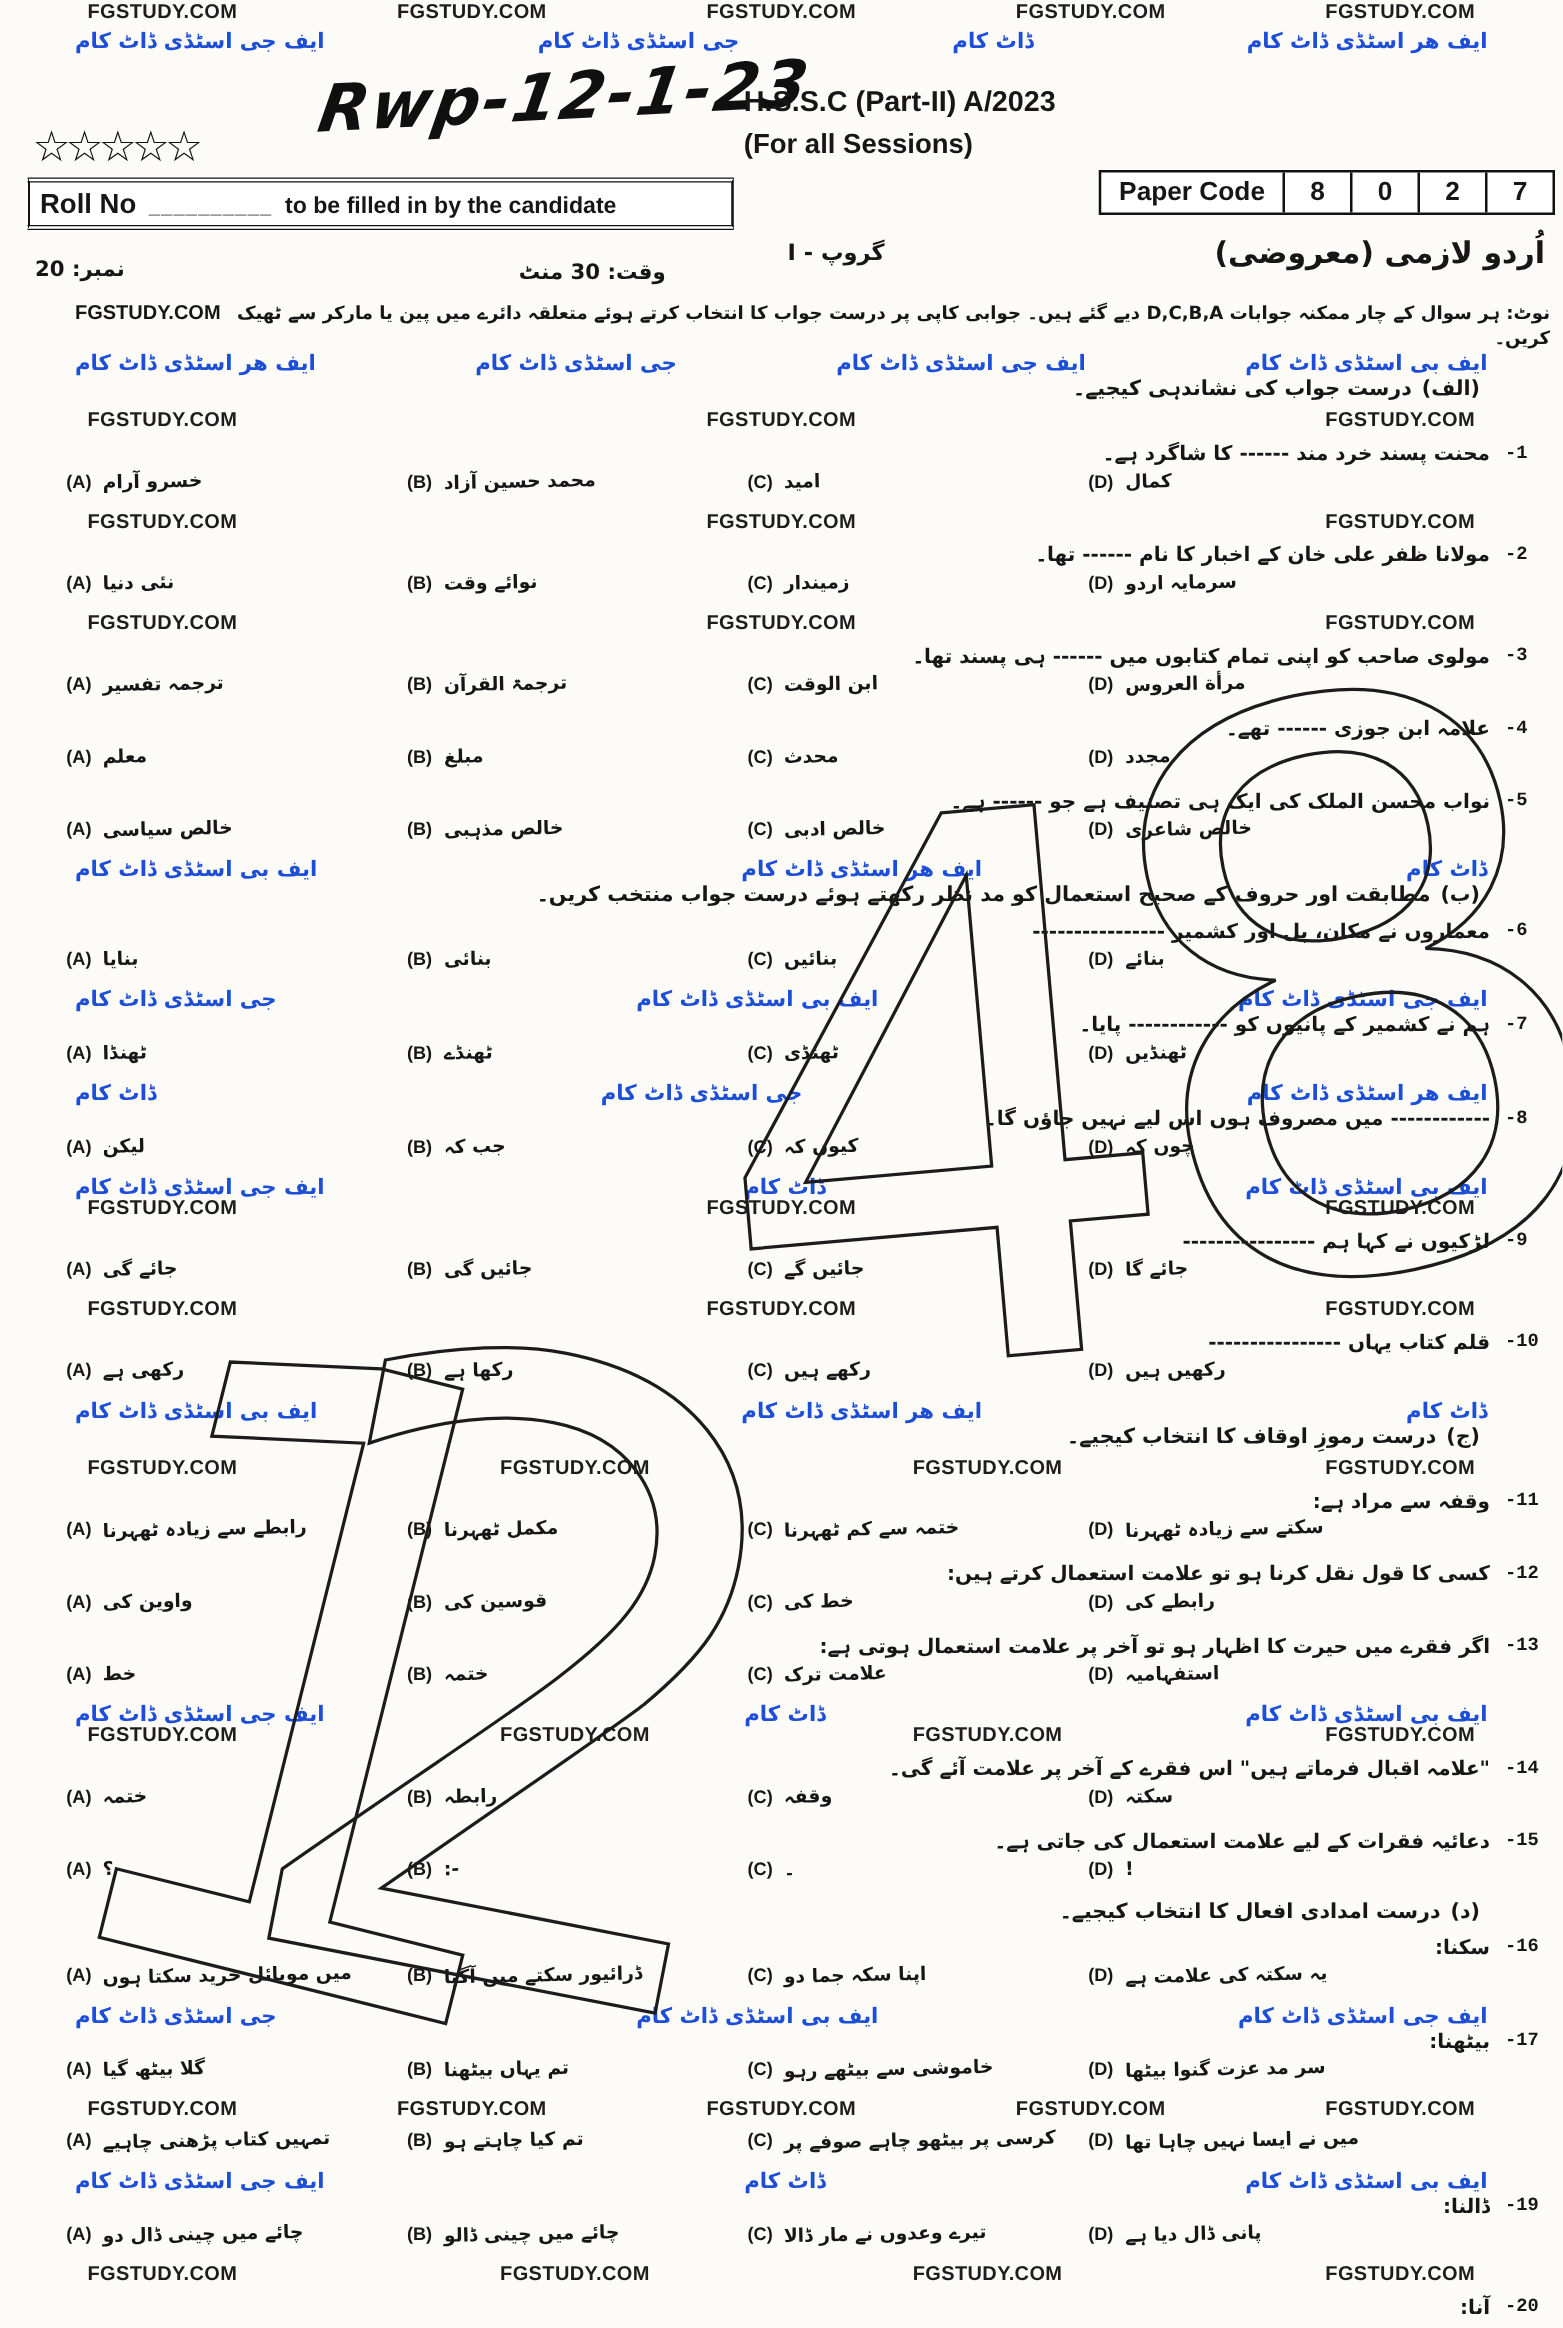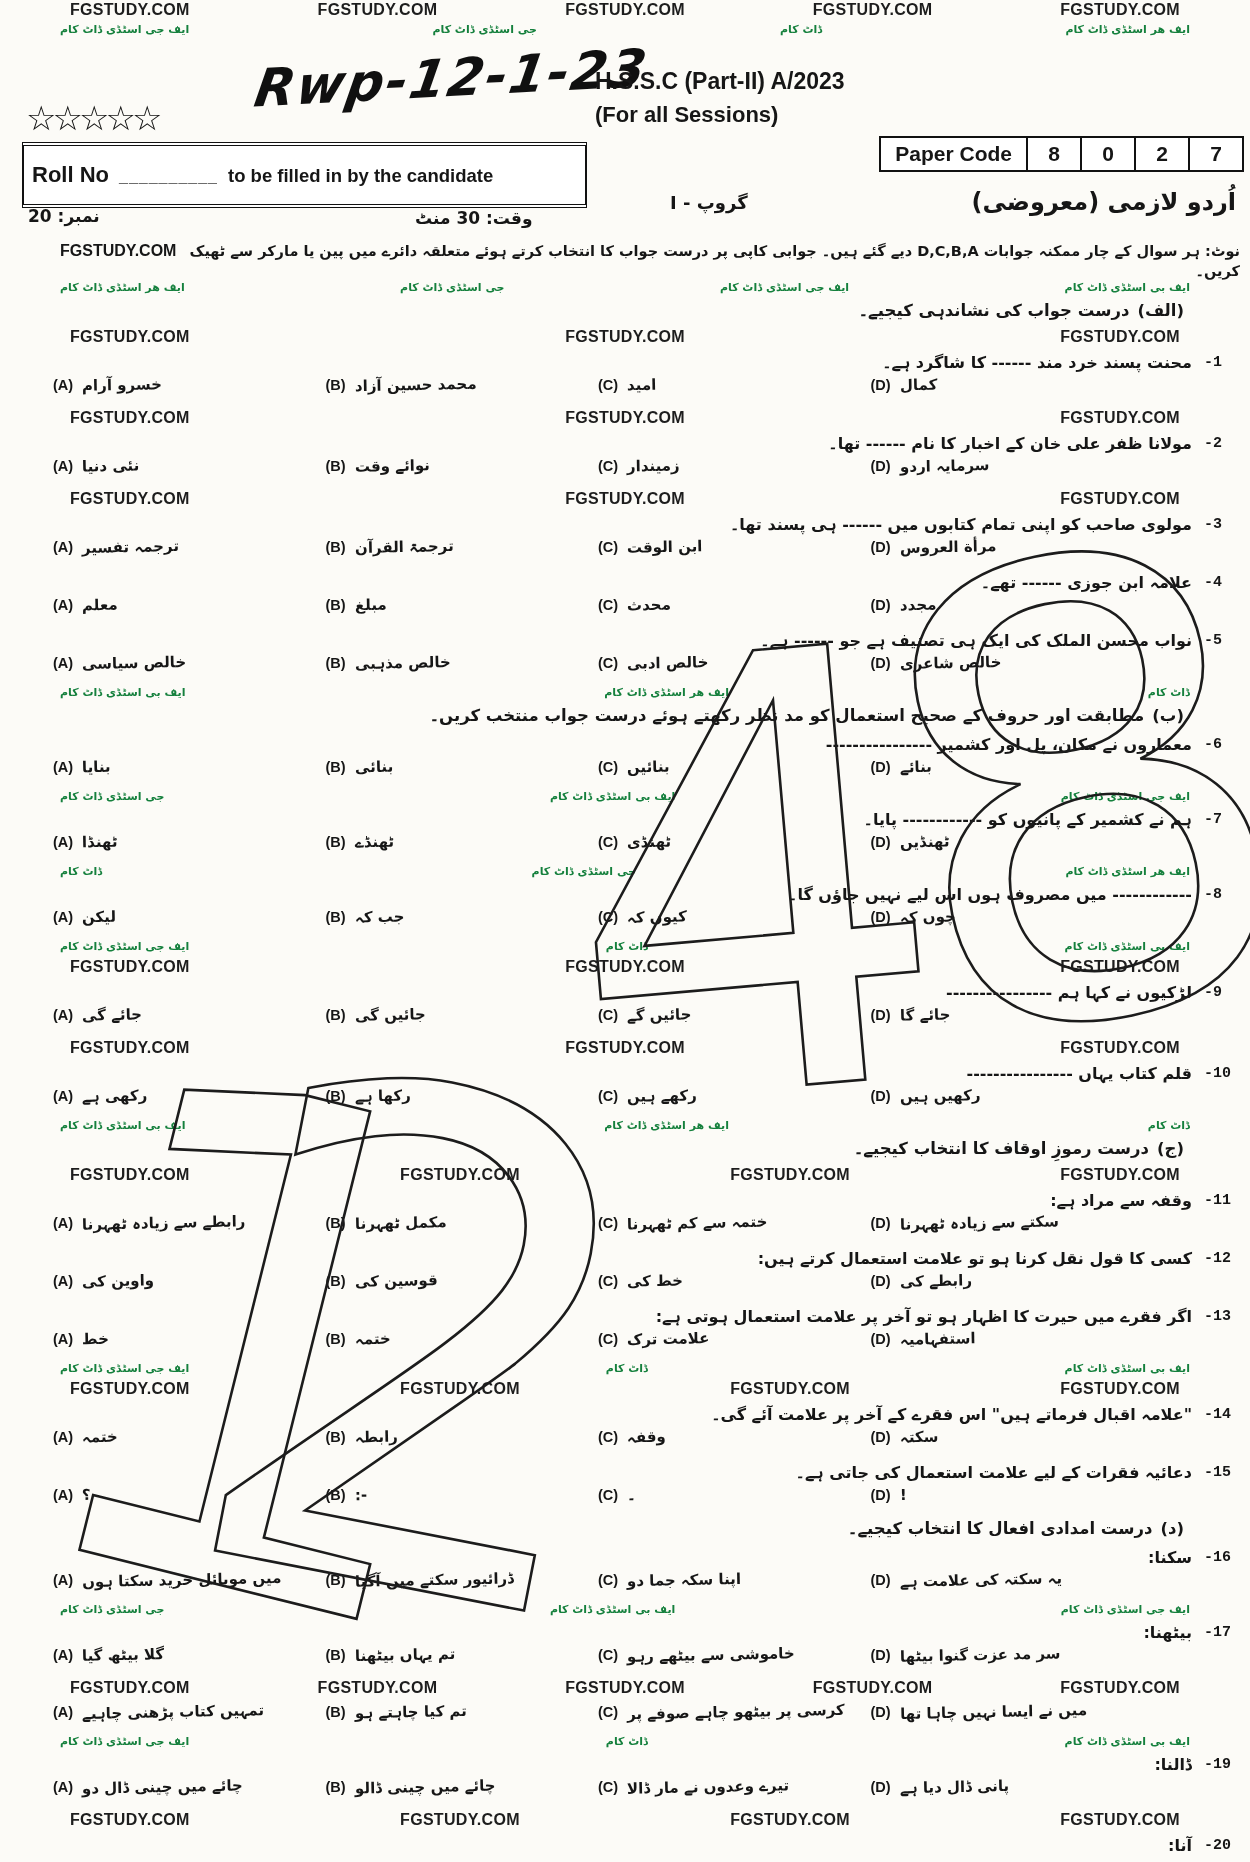--- a/index.html
+++ b/index.html
@@ -6,41 +6,41 @@
   body{
     width:1250px;height:1862px;overflow:hidden;position:relative;
     background:#fcfbf7;color:#161616;
     font-family:"DejaVu Sans",sans-serif;
   }
   .latin{font-family:"Liberation Sans",sans-serif;}
   
   .wmrow{display:flex;justify-content:space-between;padding:1px 70px;height:21px;}
   .wmrow span{font-family:"Liberation Sans",sans-serif;font-weight:bold;font-size:16px;letter-spacing:.3px;color:#1d1d1d;white-space:nowrap;}
   .uwmrow{display:flex;justify-content:space-between;direction:rtl;padding:0 60px;height:17px;}
-  .uwmrow span{font-size:11px;font-weight:bold;color:#15803d;white-space:nowrap;}
+  .uwmrow span{font-size:17px;font-weight:bold;color:#1d4ed8;white-space:nowrap;}
   
   #hdr{position:relative;}
   #hrow1{position:relative;height:196px;}
   #handwritten{
     position:absolute;left:255px;top:8px;font-size:52px;font-weight:bold;font-style:italic;
     transform:rotate(-3deg) skewX(-12deg);letter-spacing:2px;color:#101010;white-space:nowrap;
   }
   #examtitle{position:absolute;left:595px;top:28px;font-weight:bold;font-size:23px;white-space:nowrap;text-align:center;}
   #sessions{position:absolute;left:595px;top:62px;font-weight:bold;font-size:22px;}
   #stars{position:absolute;left:26px;top:58px;font-size:34px;letter-spacing:-4px;color:#111;}
   #papercode{position:absolute;right:6px;top:52px;display:flex;border:2.5px solid #111;background:#fff;margin-top:44px;}
   #papercode .pclabel{font-weight:bold;font-size:21px;padding:4px 14px;border-right:2.5px solid #111;}
   #papercode .pcd{font-weight:bold;font-size:21px;width:52px;text-align:center;padding:4px 0;border-right:2.5px solid #111;}
   #papercode .pcd:last-child{border-right:none;}
-  #rollbox{position:absolute;left:22px;top:102px;width:545px;border:2.5px solid #111;border-top:4px double #111;border-bottom:4px double #111;display:flex;align-items:baseline;gap:10px;padding:16px 8px;background:#fff;}
+  #rollbox{position:absolute;left:22px;top:102px;width:545px;border:2.5px solid #111;border-top:4px double #111;border-bottom:4px double #111;display:flex;align-items:baseline;gap:10px;padding:4px 8px;background:#fff;}
   #rollbox .rl{font-weight:bold;font-size:22px;}
   #rollbox .rblank{font-weight:bold;letter-spacing:1px;}
   #rollbox .rnote{font-weight:bold;font-size:18.5px;white-space:nowrap;}
   #subject{position:absolute;right:14px;top:148px;font-weight:bold;font-size:24px;direction:rtl;}
-  #group{position:absolute;left:630px;top:152px;font-weight:bold;font-size:18px;direction:rtl;margin-left:40px;}
+  #group{position:absolute;left:630px;top:152px;font-weight:bold;font-size:18px;direction:rtl;}
   #timelbl{position:absolute;left:415px;top:168px;font-weight:bold;font-size:17px;direction:rtl;}
   #markslbl{position:absolute;left:28px;top:166px;font-weight:bold;font-size:17px;direction:rtl;}
   #noterow{display:flex;align-items:baseline;padding:0 10px 0 60px;}
   #noterow .wmleft{font-family:"Liberation Sans",sans-serif;font-weight:bold;font-size:16px;white-space:nowrap;margin-top:6px;}
   #notetext{flex:1;direction:rtl;text-align:right;font-size:14.5px;font-weight:bold;line-height:1.35;}
   
   .section{display:flex;direction:rtl;gap:8px;font-weight:bold;font-size:16.5px;margin:3px 66px 3px 0;height:23px;}
   .q{margin:0 12px 2px 8px;}
   .qline{display:flex;justify-content:flex-end;align-items:center;gap:12px;height:24px;}
   .qtext{direction:rtl;text-align:right;font-weight:bold;font-size:16px;white-space:nowrap;}

